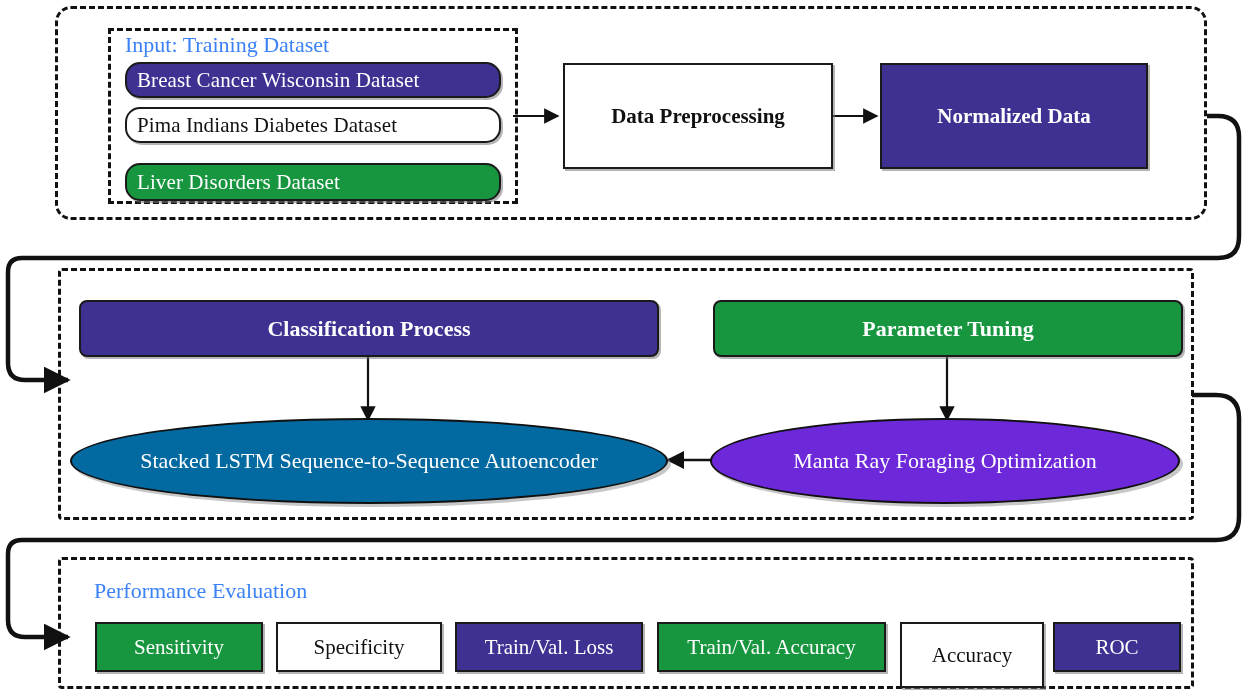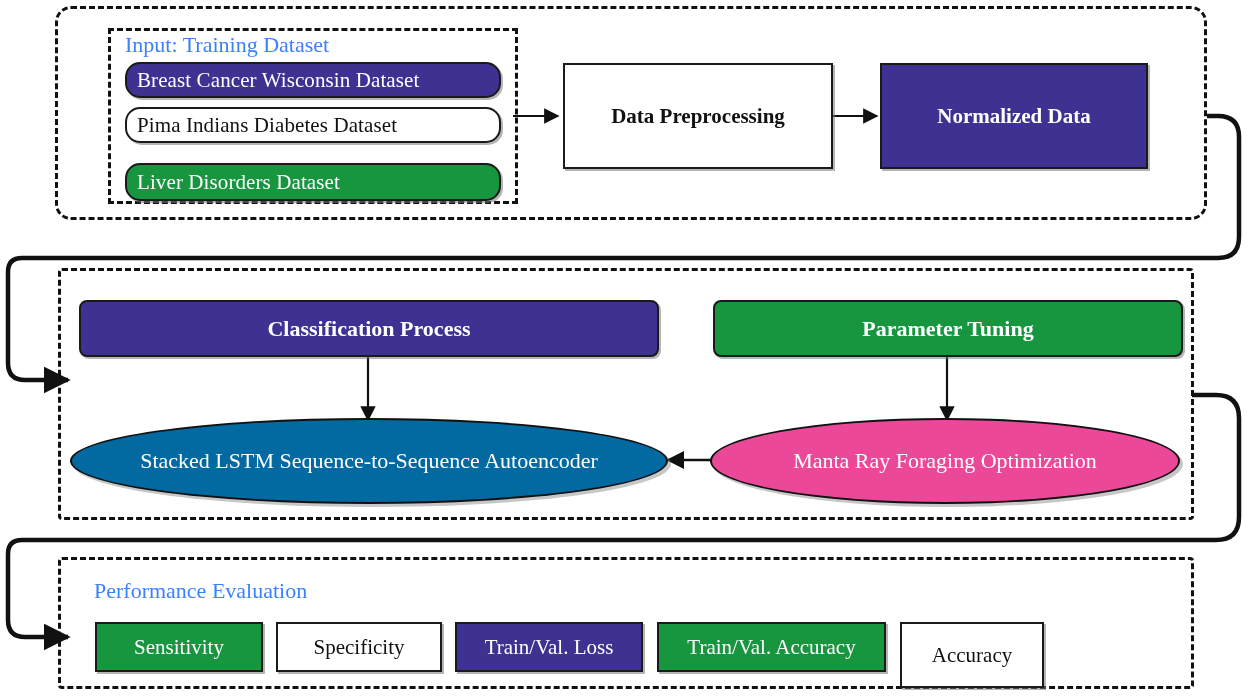--- a/index.html
+++ b/index.html
@@ -100,21 +100,21 @@
     box-sizing: border-box;
     display: flex;
     align-items: center;
     justify-content: center;
     text-align: center;
     border: 2.5px solid #111111;
     border-radius: 50%;
     box-shadow: 3px 3px 0 rgba(130,130,130,0.45);
   }
   .ellipse.purple { background: #0369a1; color: #ffffff; }
-  .ellipse.green  { background: #ec4899; color: #ffffff; }
+  .ellipse.green  { background: #6d28d9; color: #ffffff; }
   .ellipse-label {
     font-size: 22px;
     font-weight: 400;
     padding: 0 16px;
     line-height: 1.1;
   }
 </style>
 </head>
 <body>
 
@@ -228,14 +228,17 @@
   </div>
 
   <div class="node green" style="left:657px; top:622px; width:229px; height:50px;">
     <span class="metric-label">Train/Val. Accuracy</span>
   </div>
 
   <div class="node white" style="left:900px; top:622px; width:144px; height:66px;">
     <span class="metric-label">Accuracy</span>
   </div>
 
+  <div class="node purple" style="left:1053px; top:622px; width:128px; height:50px;">
+    <span class="metric-label">ROC</span>
+  </div>
 
 </div>
 
 </body></html>

